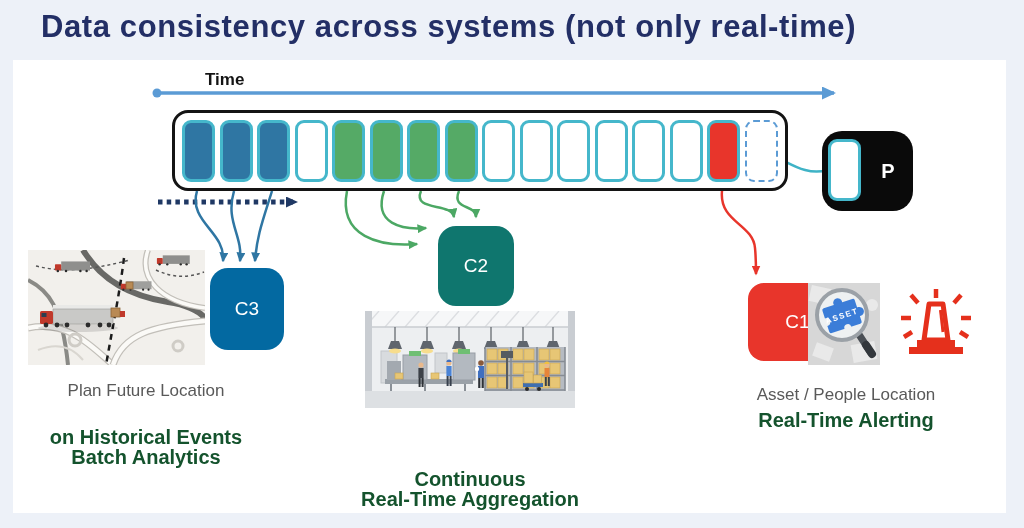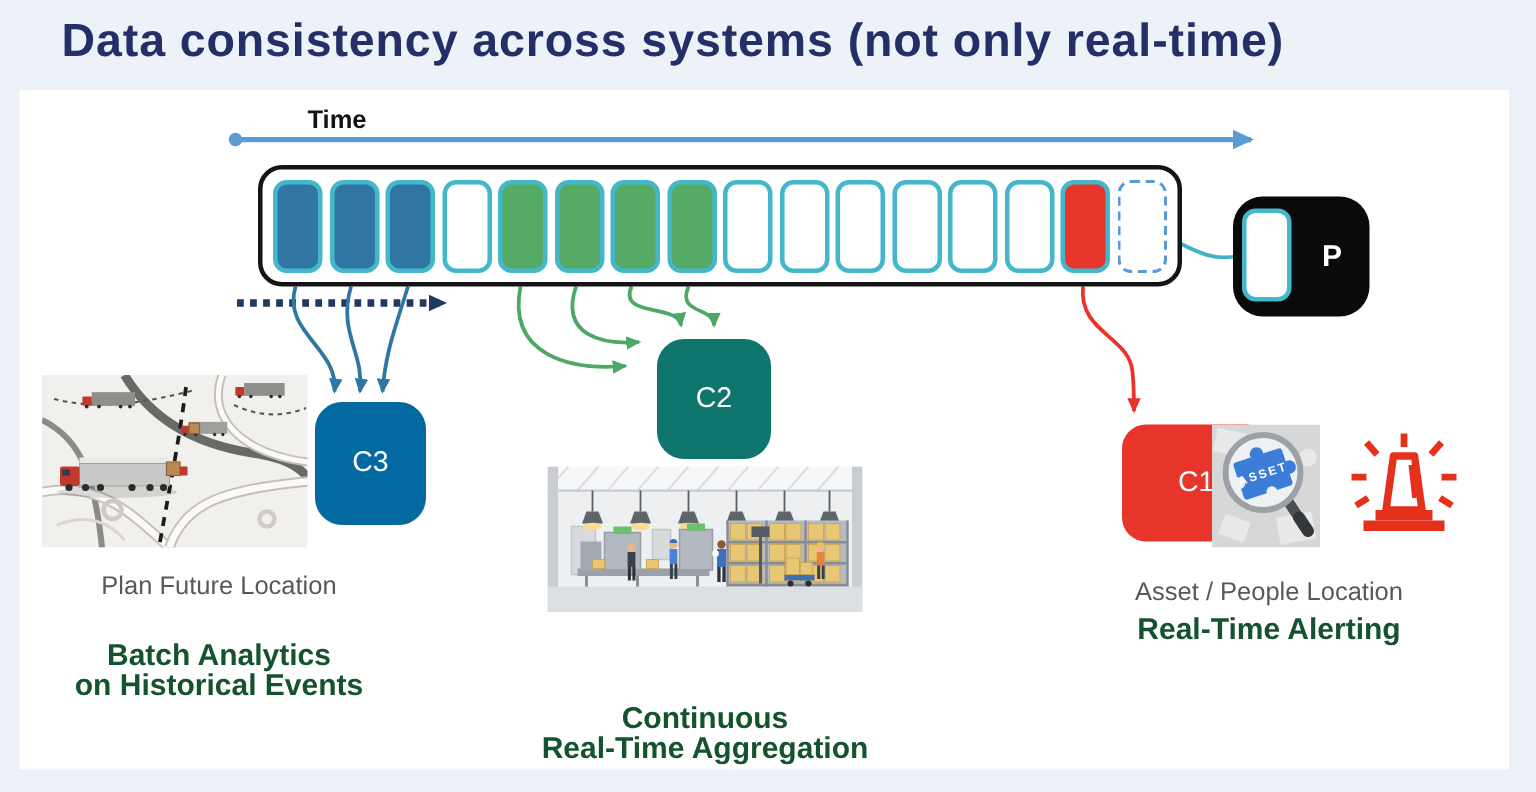--- a/index.html
+++ b/index.html
@@ -409,22 +409,22 @@
     <line x1="43.5" y1="22" x2="46" y2="44" stroke="#e5301c" stroke-width="3"></line>
     <rect x="20" y="52" width="38" height="7" fill="#e5301c"></rect>
     <rect x="12" y="59" width="54" height="7" fill="#e5301c"></rect>
   </svg>
 </div>
 
 <div id="left-text" class="abs txt desc">
   <div>Plan Future Location</div>
 </div>
 <div id="left-tag" class="abs txt tag">
+  <div>on Historical Events</div>
   <div>Batch Analytics</div>
-  <div>on Historical Events</div>
 </div>
 
 <div id="mid-text" class="abs txt desc">
 </div>
 <div id="mid-tag" class="abs txt tag">
   <div>Continuous</div>
   <div>Real-Time Aggregation</div>
 </div>
 
 <div id="right-text" class="abs txt desc">

